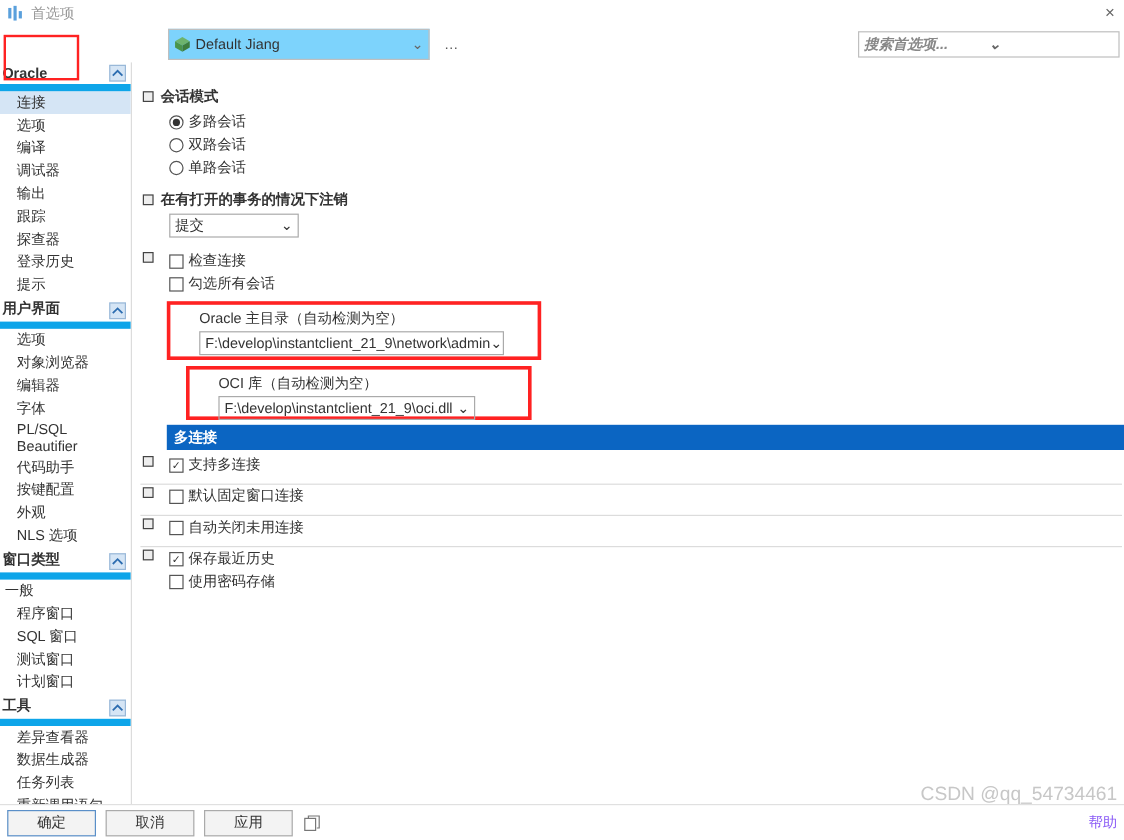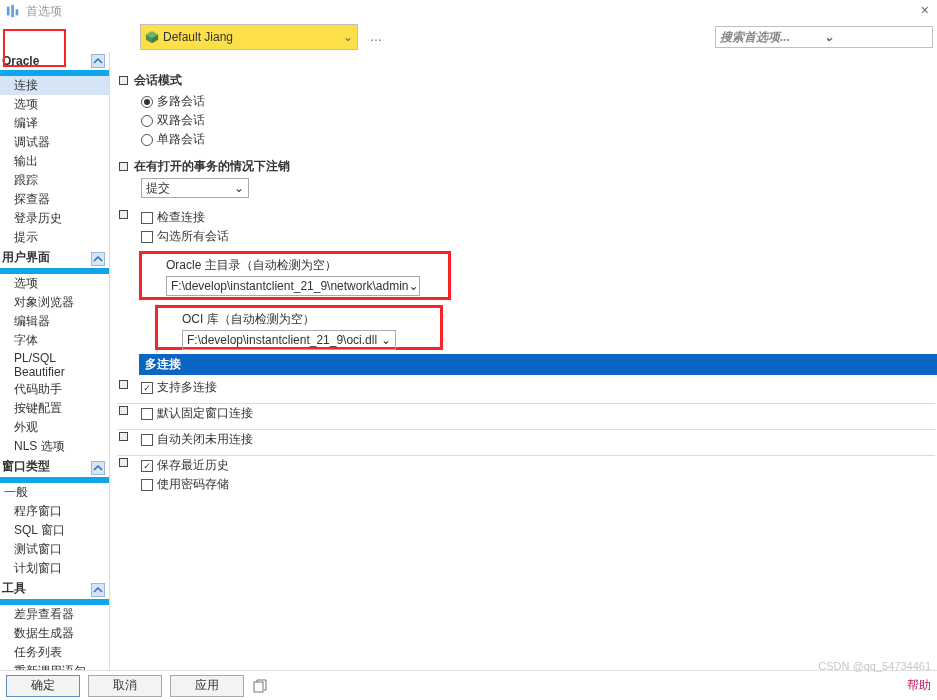--- a/index.html
+++ b/index.html
@@ -1,21 +1,21 @@
 <!DOCTYPE html>
 <html><head>
 <meta charset="utf-8">
 <style>
 * { box-sizing: border-box; margin: 0; padding: 0; }
 body { font-family: "Microsoft YaHei", Arial, sans-serif; font-size: 12px; color: #333; background: #fff; width: 937px; height: 700px; position: relative; overflow: hidden; }
 .titlebar { height: 22px; display: flex; align-items: center; padding: 0 6px; color: #999; position: relative; }
 .titlebar .app-icon { width: 14px; height: 14px; margin-right: 6px; }
 .titlebar .close { position: absolute; right: 8px; top: 2px; font-size: 14px; color: #666; cursor: pointer; }
 .toolbar { height: 30px; display: flex; align-items: center; padding: 2px 4px 2px 140px; gap: 6px; position: relative; }
-.toolbar .profile-sel { display: flex; align-items: center; width: 218px; height: 22px; border: 1px solid #bfbfbf; background: #fde047; padding: 12px 4px; }
+.toolbar .profile-sel { display: flex; align-items: center; width: 218px; height: 22px; border: 1px solid #bfbfbf; background: #7dd3fc; padding: 12px 4px; }
 .toolbar .cube-icon { width: 14px; height: 14px; margin-right: 4px; }
 .toolbar .profile-text { flex: 1; }
 .toolbar .chev { color: #666; }
 .toolbar .dots { color: #555; padding: 0 6px; }
 .toolbar .search-box { position: absolute; right: 4px; width: 218px; height: 22px; border: 1px solid #bfbfbf; display: flex; align-items: center; padding: 0 4px; font-style: italic; color: #888; }
 .toolbar .search-box span { flex: 1; font-weight: bold; }
 .main { display: flex; position: absolute; top: 52px; bottom: 30px; left: 0; right: 0; }
 .sidebar { width: 110px; border-right: 1px solid #dcdcdc; overflow: hidden; }
 .side-group-header { display: flex; align-items: flex-end; padding: 2px 4px 2px 2px; border-bottom: 6px solid #0ea5e9; font-weight: bold; cursor: pointer; position: relative; }
 .side-group-header .collapse { position: absolute; right: 4px; width: 14px; height: 14px; border: 1px solid #99b8d8; background: #d5e5f5; display: flex; align-items: center; justify-content: center; }
@@ -34,23 +34,23 @@
 .radio { width: 12px; height: 12px; border: 1px solid #555; border-radius: 50%; display: inline-flex; align-items: center; justify-content: center; }
 .radio.checked::after { content: ""; width: 6px; height: 6px; background: #333; border-radius: 50%; }
 .cb { width: 12px; height: 12px; border: 1px solid #555; display: inline-flex; align-items: center; justify-content: center; font-size: 9px; }
 .cb.checked::after { content: "✓"; }
 .sel { height: 20px; border: 1px solid #aaa; display: flex; align-items: center; padding: 0 4px; }
 .sel .chev { margin-left: auto; }
 .label-row { padding-bottom: 2px; }
 .blue-header { background: #0b65c2; color: #fff; font-weight: bold; padding: 2px 6px; display: flex; align-items: flex-end; }
 .footer { position: absolute; bottom: 0; left: 0; right: 0; height: 30px; display: flex; align-items: center; padding: 0 6px; gap: 8px; border-top: 1px solid #e0e0e0; }
 .btn { width: 74px; height: 22px; border: 1px solid #aaa; background: #f3f3f3; display: inline-flex; align-items: center; justify-content: center; cursor: pointer; }
-.footer .help { margin-left: auto; color: #be185d; cursor: pointer; }
+.footer .help { margin-left: auto; color: #8b5cf6; cursor: pointer; }
 .footer .icon-copy { width: 16px; height: 16px; }
-.watermark { position: absolute; right: 6px; bottom: 28px; color: #c7c7c7; font-size: 11px; font-family: Arial; pointer-events: none; }
+.watermark { position: absolute; right: 6px; bottom: 28px; color: #c7c7c7; font-size: 16px; font-family: Arial; pointer-events: none; }
 .content-inner { position: relative; width: 100%; height: 100%; }
 .sec-abs { position: absolute; left: 6px; right: 2px; }
 </style>
 </head>
 <body>
 
 <div class="titlebar">
   <svg class="app-icon" viewBox="0 0 16 16">
       <rect x="1" y="3" width="3" height="10" fill="#5aa0dc"></rect>
       <rect x="6" y="1" width="3" height="14" fill="#5aa0dc"></rect>

